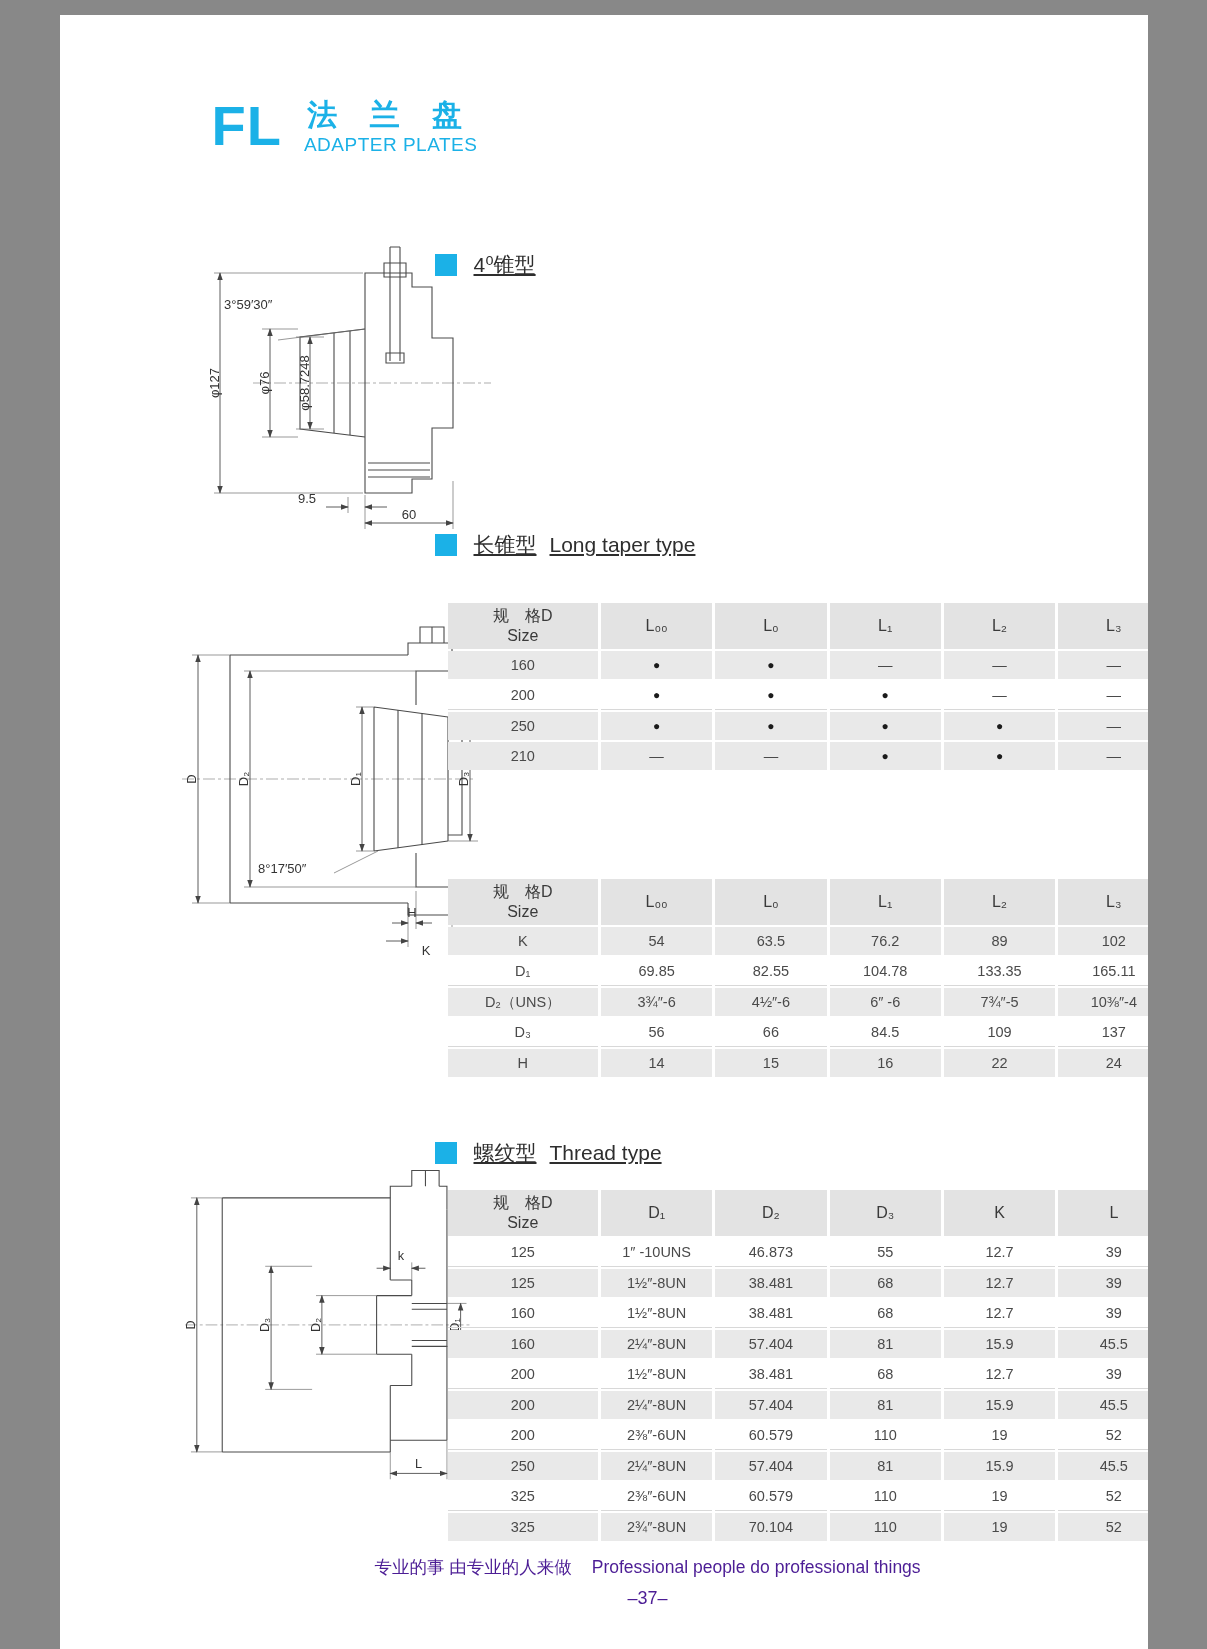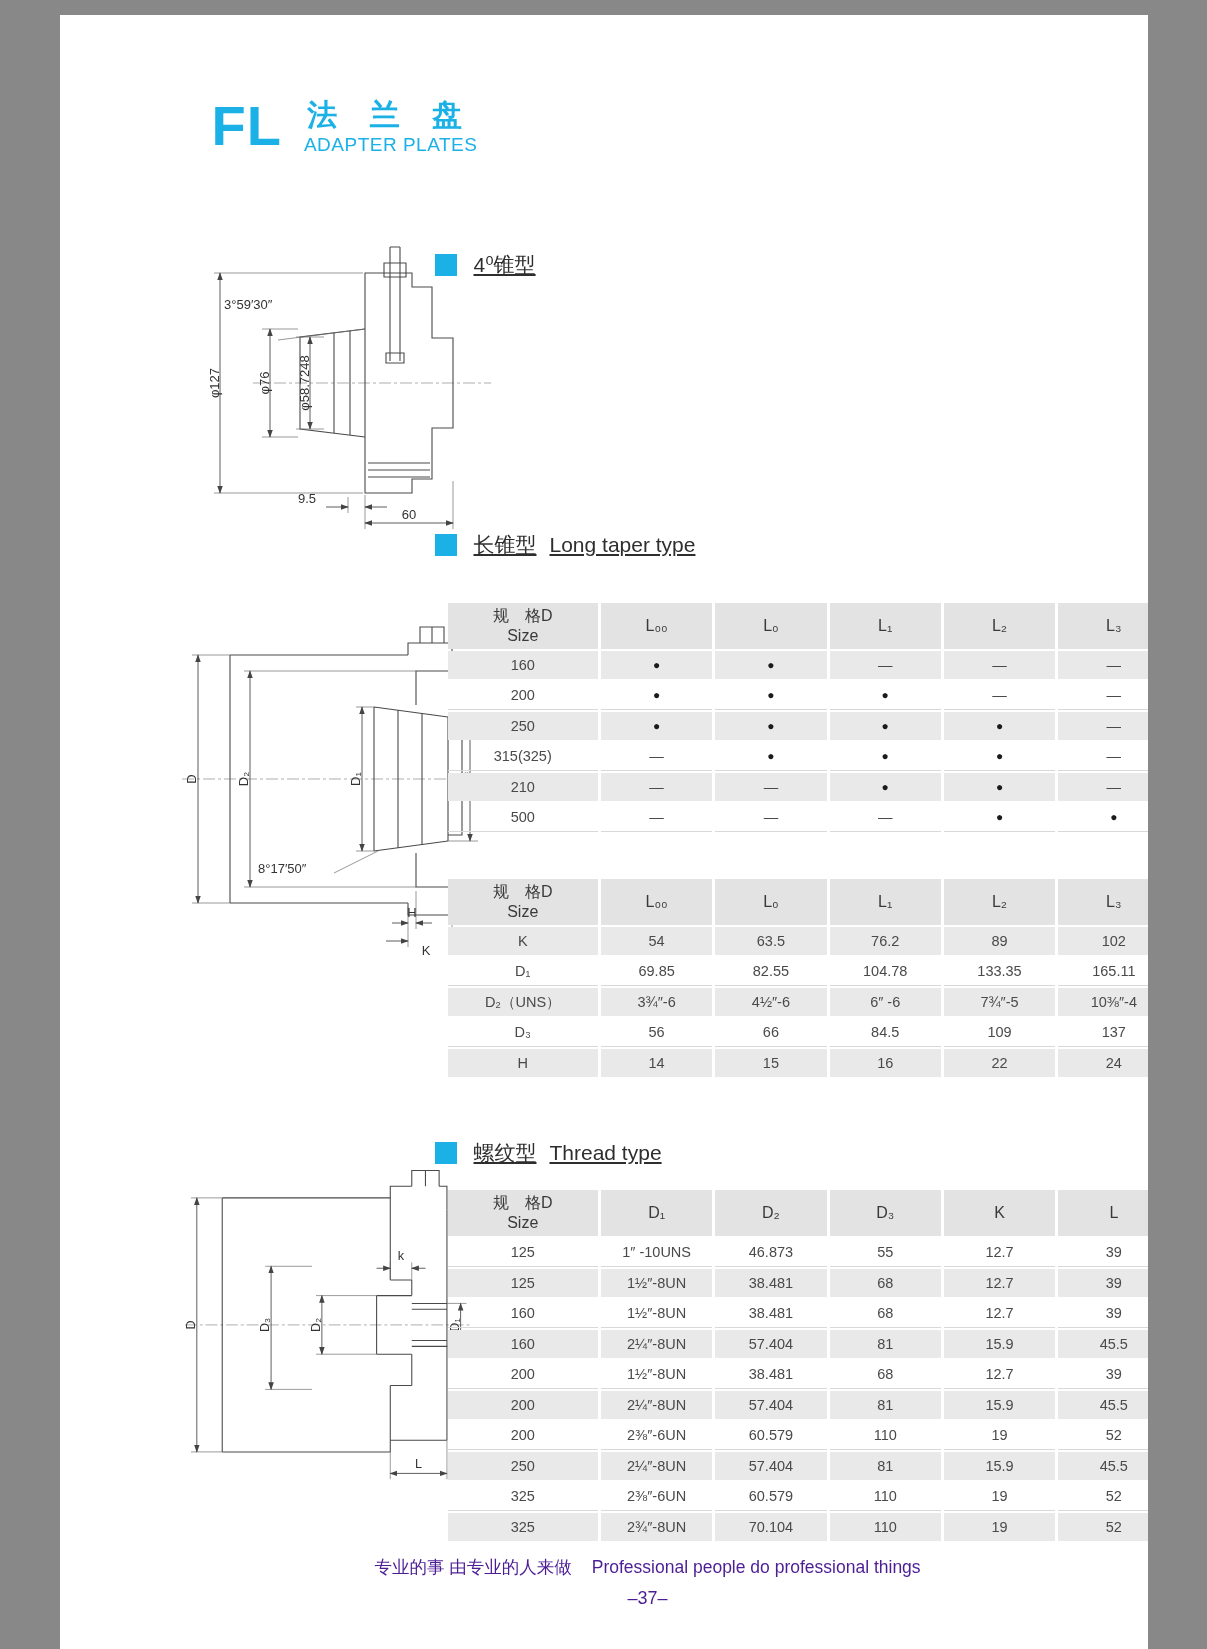--- a/index.html
+++ b/index.html
@@ -171,43 +171,27 @@
             <td>—</td>
           </tr>
           <tr class="sh">
             <td>250</td>
             <td class="dot">●</td>
             <td class="dot">●</td>
             <td class="dot">●</td>
             <td class="dot">●</td>
             <td>—</td>
           </tr>
-          <tr class="pl">
-            <td>315(325)</td>
-            <td>—</td>
-            <td class="dot">●</td>
-            <td class="dot">●</td>
-            <td class="dot">●</td>
-            <td>—</td>
-          </tr>
           <tr class="sh">
             <td>210</td>
             <td>—</td>
             <td>—</td>
             <td class="dot">●</td>
             <td class="dot">●</td>
             <td>—</td>
-          </tr>
-          <tr class="pl">
-            <td>500</td>
-            <td>—</td>
-            <td>—</td>
-            <td>—</td>
-            <td class="dot">●</td>
-            <td class="dot">●</td>
           </tr>
         </tbody>
       </table>
   </div>
 
   <div class="tbl-wrap" style="top:862px;">
     <table class="spec">
         <thead>
           <tr>
             <th class="size-col">

